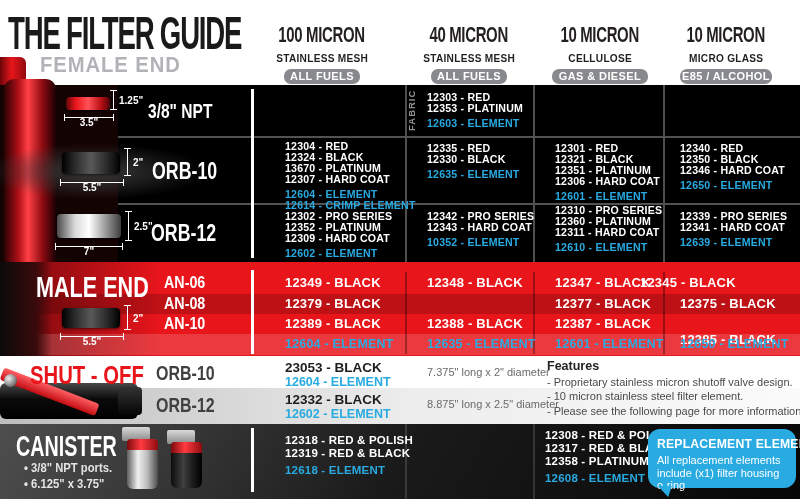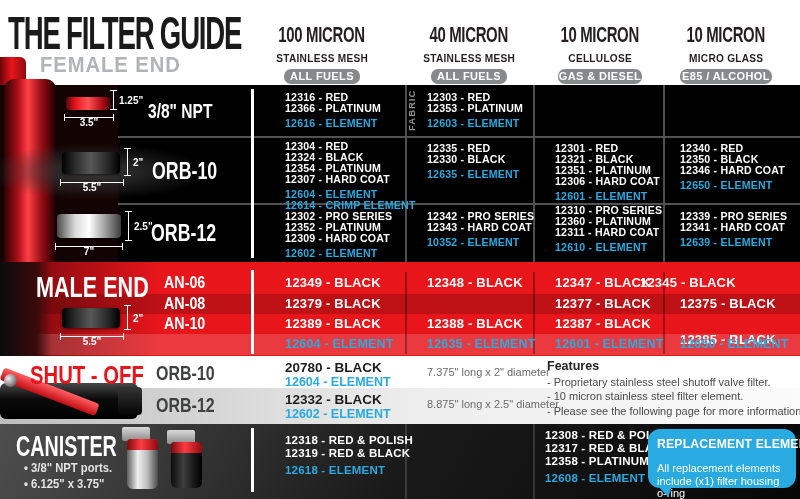--- a/index.html
+++ b/index.html
@@ -84,21 +84,21 @@
   .can-title{position:absolute;left:16px;top:6px;font-size:29px;font-weight:bold;color:#fff;transform:scaleX(.68);transform-origin:0 0;}
   .can-bullets{position:absolute;left:24px;top:36px;color:#e4e4e4;font-size:12.5px;font-weight:bold;line-height:16px;transform:scaleX(.9);transform-origin:0 0;}
   .bracket{position:absolute;width:28px;height:14px;background:linear-gradient(180deg,#d8d8d8,#8a8a8a);border-radius:2px;}
   .canbody{position:absolute;width:31px;height:50px;border-radius:4px 4px 6px 6px;}
   .canbody.silver{background:linear-gradient(90deg,#5e5e5e,#f0f0f0 35%,#bdbdbd 65%,#4a4a4a);}
   .canbody.black{background:linear-gradient(90deg,#0c0c0c,#3f3f3f 40%,#1c1c1c 70%,#000);}
   .cancap{position:absolute;width:31px;height:11px;border-radius:4px 4px 0 0;background:linear-gradient(90deg,#7c090d,#ff3b40 45%,#8e0b10);}
   .callout{position:absolute;left:648px;top:5px;width:148px;height:59px;background:var(--blue);border-radius:12px;color:#fff;padding:7px 8px 0 9px;}
   .callout::after{content:"";position:absolute;left:8px;bottom:-9px;width:0;height:0;border-top:11px solid var(--blue);border-left:14px solid transparent;transform:skewX(-18deg);}
   .callout .ctitle{font-size:13px;font-weight:bold;letter-spacing:.2px;transform:scaleX(.94);transform-origin:0 0;white-space:nowrap;}
-  .callout .cbody{font-size:11px;line-height:12.5px;margin-top:11px;}
+  .callout .cbody{font-size:11px;line-height:12.5px;margin-top:3px;}
 </style>
 </head>
 <body>
 
 <div class="page">
 
   <div class="title">THE FILTER GUIDE</div>
   <div class="subtitle">FEMALE END</div>
   <div class="corner-red"></div>
 
@@ -108,21 +108,21 @@
     <div class="fuel" style="width:76px">ALL FUELS</div>
   </div>
   <div class="colhead" style="left:394px">
     <div class="condc micron">40 MICRON</div><br>
     <div class="condc media">STAINLESS MESH</div>
     <div class="fuel" style="width:76px">ALL FUELS</div>
   </div>
   <div class="colhead" style="left:525px">
     <div class="condc micron">10 MICRON</div><br>
     <div class="condc media">CELLULOSE</div>
-    <div class="fuel" style="width:84px">GAS &amp; DIESEL</div>
+    <div class="fuel" style="width:96px">GAS &amp; DIESEL</div>
   </div>
   <div class="colhead" style="left:651px">
     <div class="condc micron">10 MICRON</div><br>
     <div class="condc media">MICRO GLASS</div>
     <div class="fuel" style="width:92px">E85 / ALCOHOL</div>
   </div>
 
   <div class="sec sec-female">
     <div class="frow" style="top:53px;height:67px"></div>
     <div class="vsep-gray" style="left:405px;top:0;height:177px"></div>
@@ -138,25 +138,20 @@
     <div class="frow" style="top:0;height:53px">
       <div class="pill red" style="left:66px;top:12px;width:44px;height:13px"></div>
       <div class="vdim" style="left:110px;top:5px;height:20px">
           <span class="lbl">1.25"</span>
         </div>
       <div class="hdim" style="left:64px;top:29px;width:50px">
           <span class="lbl">3.5"</span>
         </div>
       <div class="rowlabel" style="left:148px;top:14px;font-size:21px">3/8" NPT</div>
       <div class="fabric" style="left:406px;top:6px;height:40px">FABRIC</div>
-      <div class="cell" style="left:285px;top:7px">
-          <div class="ln">12316 - RED</div>
-          <div class="ln">12366 - PLATINUM</div>
-          <div class="ln blue">12616 - ELEMENT</div>
-        </div>
       <div class="cell" style="left:427px;top:7px">
           <div class="ln">12303 - RED</div>
           <div class="ln">12353 - PLATINUM</div>
           <div class="ln blue">12603 - ELEMENT</div>
         </div>
       <div class="cell" style="left:555px;top:7px"></div>
       <div class="cell" style="left:680px;top:7px"></div>
     </div>
 
     <div class="frow glow" style="top:53px;height:67px">
@@ -164,21 +159,21 @@
       <div class="vdim" style="left:124px;top:10px;height:28px">
           <span class="lbl">2"</span>
         </div>
       <div class="hdim" style="left:60px;top:41px;width:64px">
           <span class="lbl">5.5"</span>
         </div>
       <div class="rowlabel" style="left:152px;top:19px;font-size:24px">ORB-10</div>
       <div class="cell" style="left:285px;top:3px">
           <div class="ln">12304 - RED</div>
           <div class="ln">12324 - BLACK</div>
-          <div class="ln">12354 - PLATINUM</div>
+          <div class="ln">13670 - PLATINUM</div>
           <div class="ln">12307 - HARD COAT</div>
           <div class="ln blue">12604 - ELEMENT</div>
           <div class="ln blue">12614 - CRIMP ELEMENT</div>
         </div>
       <div class="cell" style="left:427px;top:5px">
           <div class="ln">12335 - RED</div>
           <div class="ln">12330 - BLACK</div>
           <div class="ln blue">12635 - ELEMENT</div>
         </div>
       <div class="cell" style="left:555px;top:5px">
@@ -277,33 +272,33 @@
 
   <div class="sec sec-shut">
     <div class="shut-band"></div>
     <div class="valve-body"></div>
     <div class="valve-cap"></div>
     <div class="valve-lever"></div>
     <div class="valve-hinge"></div>
     <div class="shut-title">SHUT - OFF</div>
 
     <div class="shutlabel" style="top:6px">ORB-10</div>
-    <div class="shut-part" style="top:4px">20780 - BLACK</div>
+    <div class="shut-part" style="top:4px">23053 - BLACK</div>
     <div class="shut-el" style="top:19px">12604 - ELEMENT</div>
     <div class="shut-size" style="top:10px">7.375" long x 2" diameter</div>
 
     <div class="shutlabel" style="top:38px">ORB-12</div>
     <div class="shut-part" style="top:36px">12332 - BLACK</div>
     <div class="shut-el" style="top:51px">12602 - ELEMENT</div>
     <div class="shut-size" style="top:42px">8.875" long x 2.5" diameter</div>
 
     <div class="features">
       <div class="ftitle">Features</div>
       <div>
-          <div class="ln">- Proprietary stainless steel shutoff valve filter.</div>
+          <div class="ln">- Proprietary stainless micron shutoff valve design.</div>
           <div class="ln">- 10 micron stainless steel filter element.</div>
           <div class="ln">- Please see the following page for more information</div>
         </div>
     </div>
   </div>
 
   <div class="sec sec-can">
     <div class="vsep-gray" style="left:405px;top:0;height:75px;background:rgba(255,255,255,.14)"></div>
     <div class="vsep-gray" style="left:533px;top:0;height:75px;background:rgba(255,255,255,.14)"></div>
     <div class="can-title">CANISTER</div>

